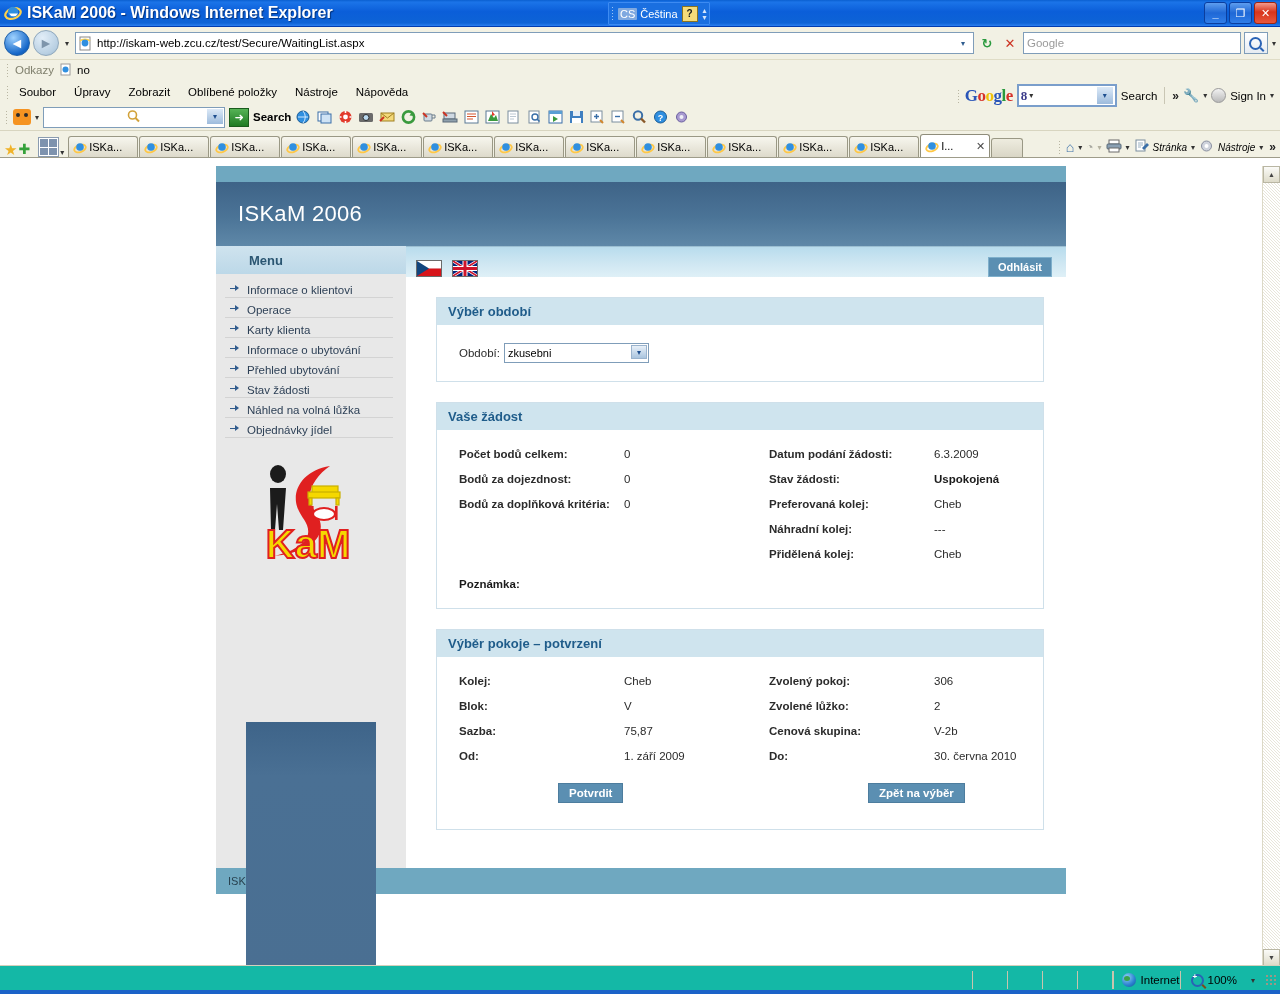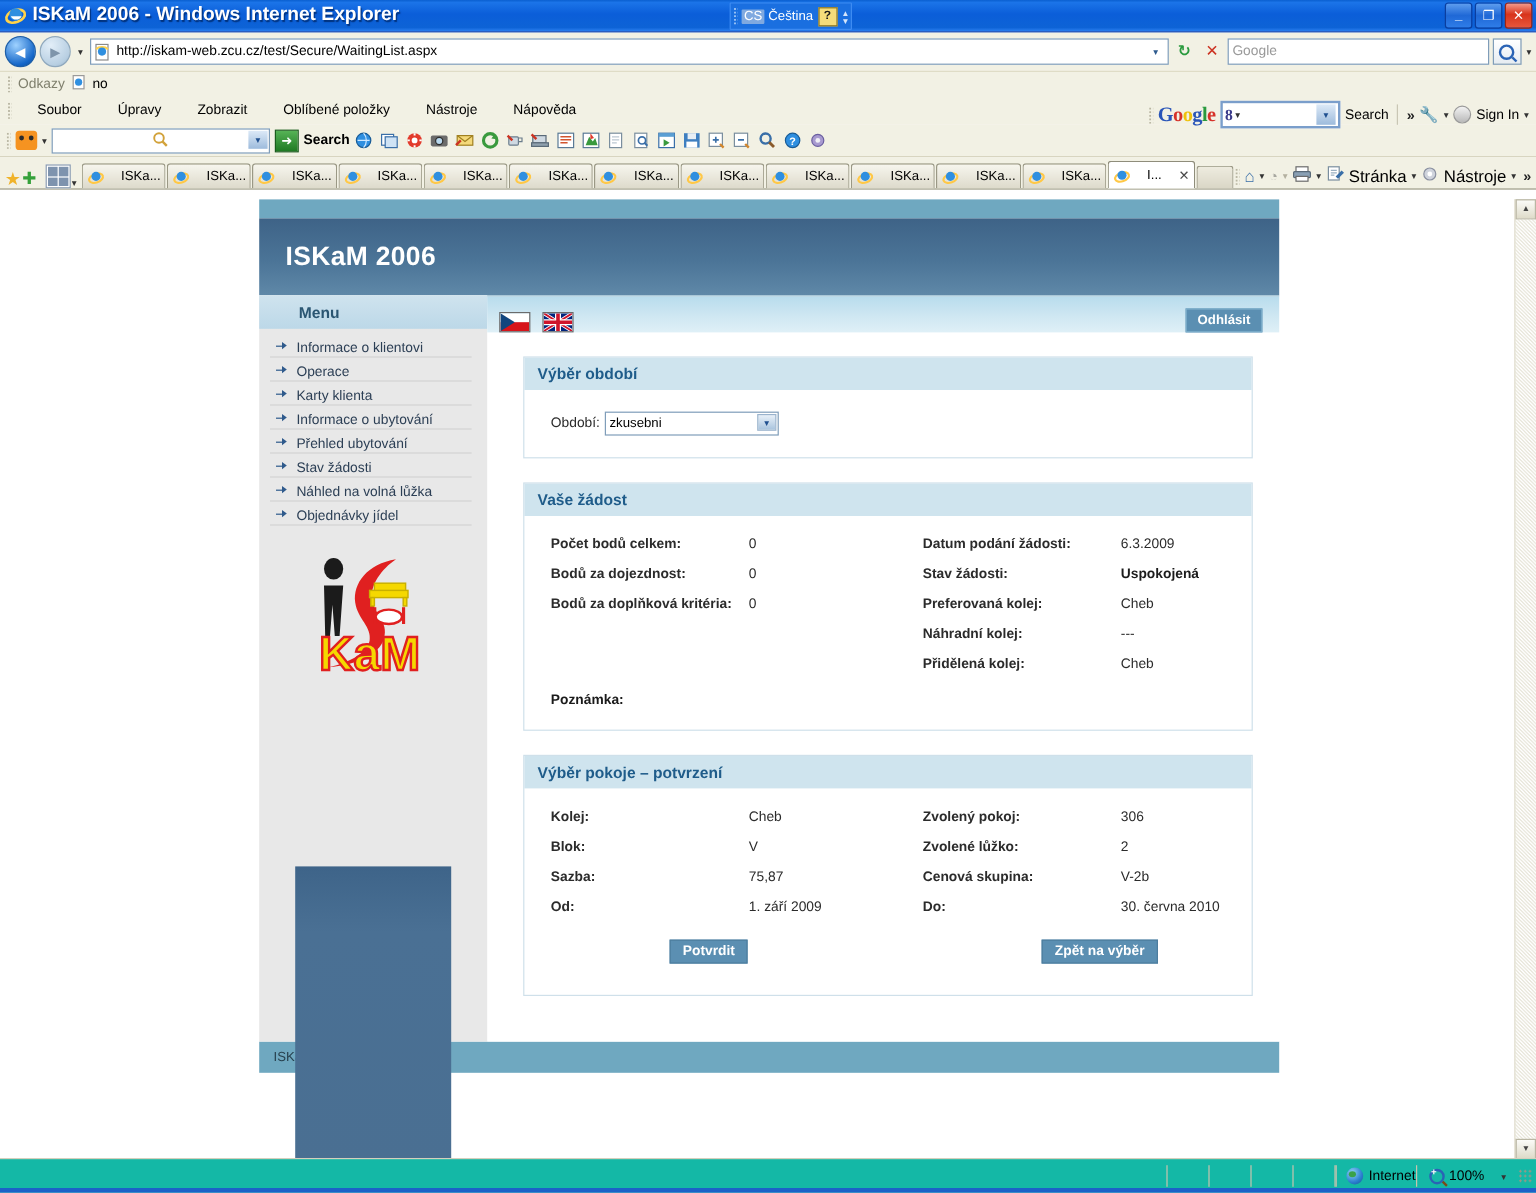--- a/index.html
+++ b/index.html
@@ -53,21 +53,21 @@
             display:flex;align-items:center;justify-content:center;}
   .searchgo .mag{width:9px;height:9px;border:2px solid #2a63b5;border-radius:50%;position:relative;}
   .searchgo .mag:after{content:'';position:absolute;width:2px;height:5px;background:#2a63b5;right:-3px;bottom:-4px;transform:rotate(-45deg);}
   .sgdrop{font-size:8px;color:#333;margin-left:1px;}
 
   
   .linksrow{height:20px;background:#f2f1e4;display:flex;align-items:center;padding:0 6px;gap:5px;}
   .grip{width:4px;height:14px;background-image:radial-gradient(circle,#b9b6a2 0.7px,transparent 0.9px);background-size:3px 3px;flex:none;}
   .links-label{color:#80806e;font-size:11.5px;}
   .links-item{font-size:11.5px;color:#000;}
-  .menurow{height:24px;background:#f2f1e4;display:flex;align-items:center;padding:0 6px;gap:12px;}
+  .menurow{height:24px;background:#f2f1e4;display:flex;align-items:center;padding:0 6px;gap:0px;}
   .menuitem{font-size:11.5px;color:#000;padding:2px 9px;}
   .googlebar{position:absolute;right:6px;top:84px;display:flex;align-items:center;gap:4px;}
   .g-logo{font-family:"Liberation Serif","DejaVu Serif",serif;font-size:17px;font-weight:bold;letter-spacing:-0.5px;}
   .g-b{color:#2a55b8}.g-r{color:#d6322a}.g-y{color:#efc10a}.g-g{color:#2a9a3e}
   .g-input{width:92px;height:19px;border:2px solid #7a9ecb;background:#fff;display:flex;align-items:center;padding:0 2px;}
   .g-8{font-family:"Liberation Serif",serif;font-size:13px;color:#3a3a8a;font-weight:bold;}
   .g-caret{margin-left:auto;width:16px;height:17px;background:linear-gradient(to bottom,#dce9f7,#9dbbdc);
            display:flex;align-items:center;justify-content:center;font-size:8px;color:#1f4f8f;}
   .g-search{font-size:11.5px;color:#000;}
   .g-sep{width:1px;height:17px;background:#c9c6b4;margin:0 3px;}
@@ -92,46 +92,46 @@
   
   .tabrow{height:26px;background:#f2f1e4;display:flex;align-items:flex-end;padding:0 4px;gap:1px;
           border-bottom:1px solid #9e9c8a;position:relative;}
   .star{color:#f0b32a;font-size:15px;line-height:15px;}
   .star-add{color:#35a13a;font-size:14px;font-weight:bold;}
   .quicktab{width:17px;height:16px;border:1px solid #8a9bb0;display:grid;grid-template-columns:1fr 1fr;
             grid-template-rows:1fr 1fr;gap:1px;padding:1px;background:#fff;}
   .quicktab i{background:#7e93ae;display:block;}
   .tab{height:20px;min-width:60px;max-width:66px;background:linear-gradient(to bottom,#f7f6ee,#dddacb);
        border:1px solid #9a9885;border-bottom:none;border-radius:3px 3px 0 0;display:flex;align-items:center;
-       padding:0 4px;gap:14px;font-size:11px;color:#000;white-space:nowrap;overflow:hidden;}
+       padding:0 4px;gap:2px;font-size:11px;color:#000;white-space:nowrap;overflow:hidden;}
   .tab.active{background:#fff;height:22px;border-color:#8f8d7b;}
   .tab-ie{width:14px;height:13px;flex:none;}
   .tab-x{margin-left:auto;color:#4a4a4a;font-size:11px;font-weight:bold;}
   .tab-new{width:30px;height:18px;background:linear-gradient(to bottom,#eeecdf,#d9d6c6);
            border:1px solid #9a9885;border-bottom:none;border-radius:3px 3px 0 0;}
   .tr-right{margin-left:auto;display:flex;align-items:center;gap:4px;padding-bottom:2px;}
   .home-ico{color:#3a6fa8;font-size:14px;}
-  .cmdtext{font-size:14px;color:#000;}
+  .cmdtext{font-size:10px;color:#000;font-style:italic;}
   .dd{font-size:8px;color:#333;}
 
   
   .viewport{position:absolute;left:0;top:166px;width:1280px;height:800px;background:#fff;overflow:hidden;}
   .scrollbar{position:absolute;right:0;top:166px;width:17px;height:800px;background:#f0efe8;border-left:1px solid #dcd9c7;}
   .sb-arrow{width:17px;height:17px;background:linear-gradient(to bottom,#fbfbf8,#dedbc9);border:1px solid #b9b6a3;
             box-sizing:border-box;display:flex;align-items:center;justify-content:center;font-size:7px;color:#444;}
   .sb-track{position:absolute;top:17px;bottom:17px;width:17px;
             background-image:linear-gradient(45deg,#fff 25%,#e8e6da 25%,#e8e6da 50%,#fff 50%,#fff 75%,#e8e6da 75%);
             background-size:3px 3px;}
 
   
   .page{position:absolute;left:216px;top:0px;width:850px;}
   .hdr-top{height:16px;background:#6fa8c0;}
   .hdr{height:64px;background:linear-gradient(to bottom,#3e6387 0%,#4b7497 55%,#5f88a8 100%);
        display:flex;align-items:center;}
-  .hdr h1{margin:0 0 0 22px;color:#fff;font-size:22px;font-weight:bold;letter-spacing:0.3px;}
+  .hdr h1{margin:0 0 0 22px;color:#fff;font-size:22px;font-weight:normal;letter-spacing:0.3px;}
   .body-row{display:flex;align-items:stretch;}
   .sidebar{width:190px;background:#e8e8e8;position:relative;}
   .menu-hd{height:28px;background:linear-gradient(to bottom,#cfe3ee,#bcd8e8);
            display:flex;align-items:center;}
   .menu-hd span{margin-left:33px;font-weight:bold;font-size:13px;color:#2b5672;}
   .menu-list{padding:4px 0 0 0;}
   .menu-li{padding:6px 0 1px 22px;border-bottom:1px solid #d3d3d3;margin:0 13px 0 9px;
            font-size:11.5px;color:#2c3f55;position:relative;}
   .menu-li:before{content:'';position:absolute;left:5px;top:10px;width:7px;height:0;
            border-top:1px solid #2f5a8c;}

